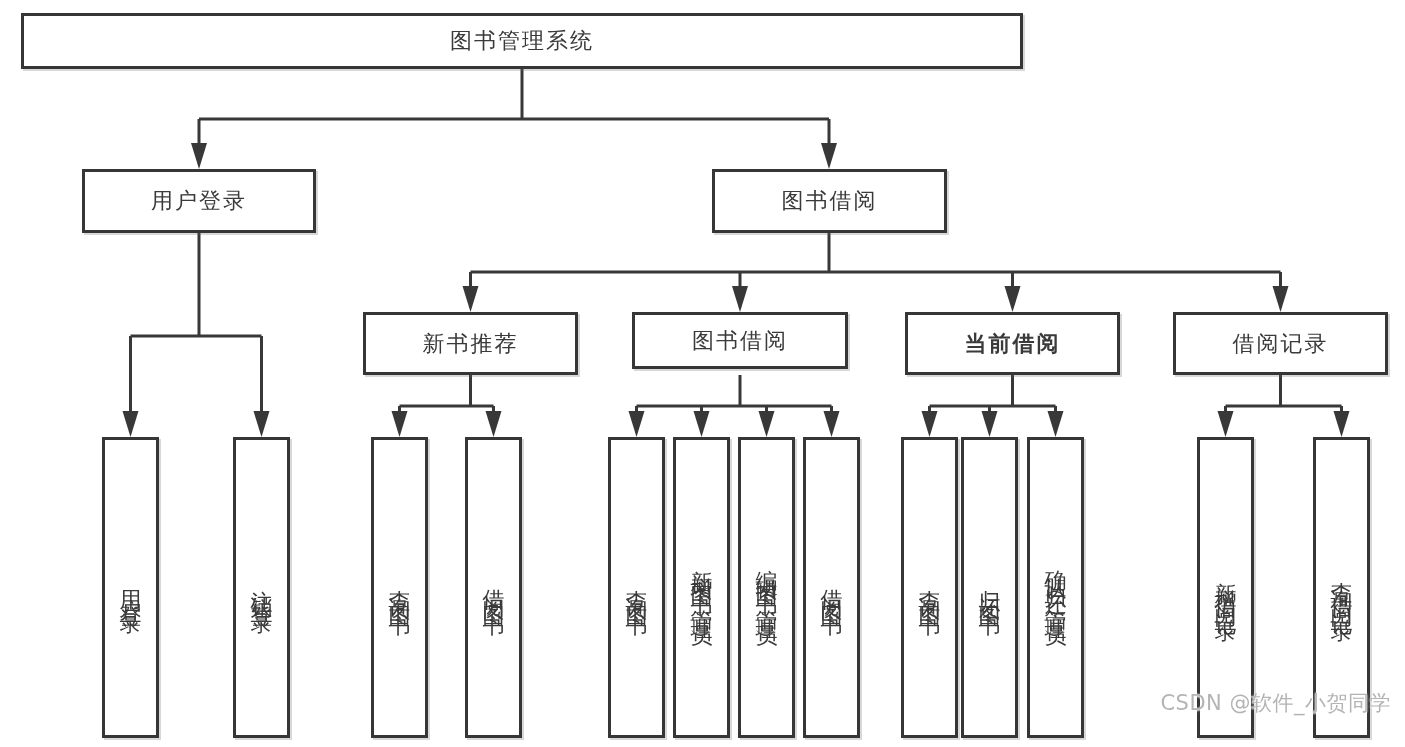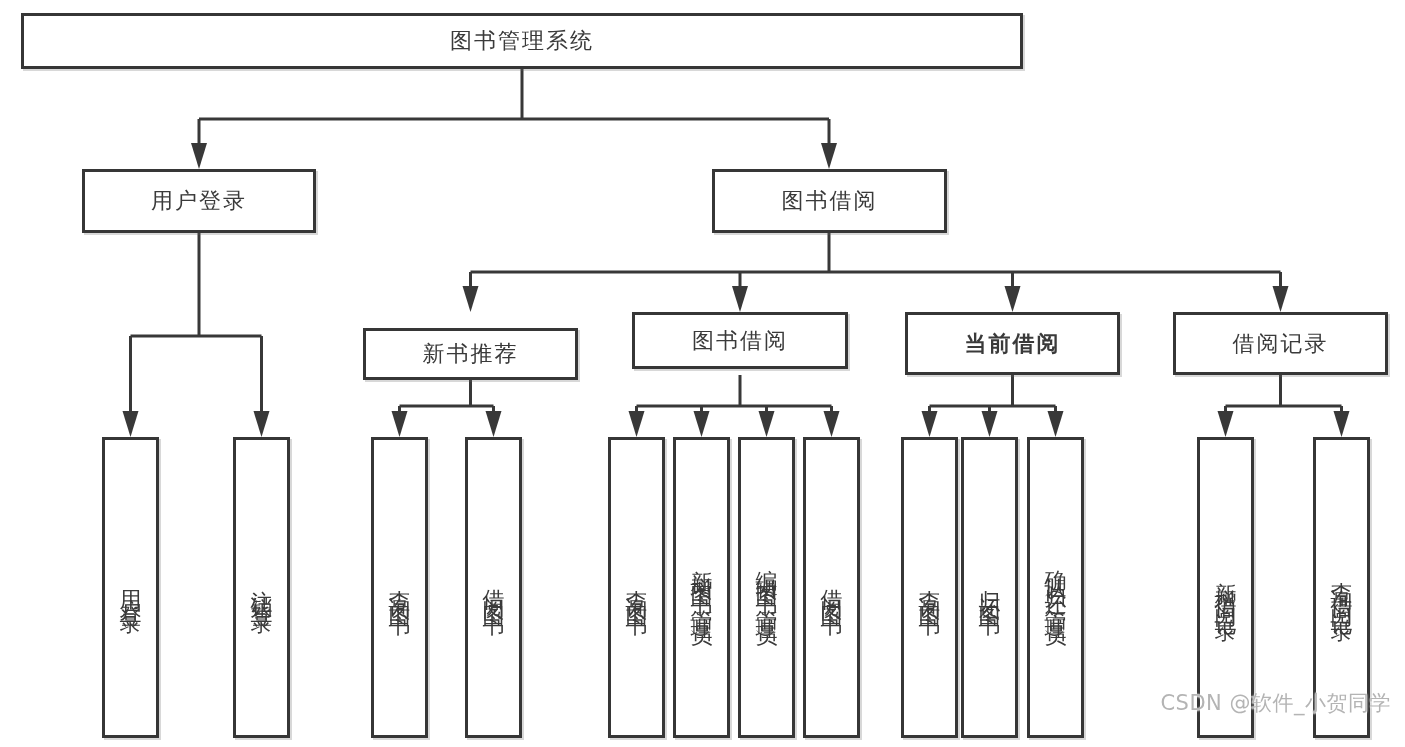--- a/index.html
+++ b/index.html
@@ -100,21 +100,21 @@
     <span class="hlabel">图书管理系统</span>
   </div>
 
   <div class="node" style="left:82px; top:169px; width:234px; height:64px;">
     <span class="hlabel">用户登录</span>
   </div>
   <div class="node" style="left:712px; top:169px; width:235px; height:64px;">
     <span class="hlabel">图书借阅</span>
   </div>
 
-  <div class="node" style="left:363px; top:328px; width:215px; height:52px;">
+  <div class="node" style="left:363px; top:312px; width:215px; height:63px;">
     <span class="hlabel">新书推荐</span>
   </div>
   <div class="node" style="left:632px; top:312px; width:216px; height:57px;">
     <span class="hlabel">图书借阅</span>
   </div>
   <div class="node" style="left:905px; top:312px; width:215px; height:63px;font-weight:bold;">
     <span class="hlabel">当前借阅</span>
   </div>
   <div class="node" style="left:1173px; top:312px; width:215px; height:63px;">
     <span class="hlabel">借阅记录</span>

